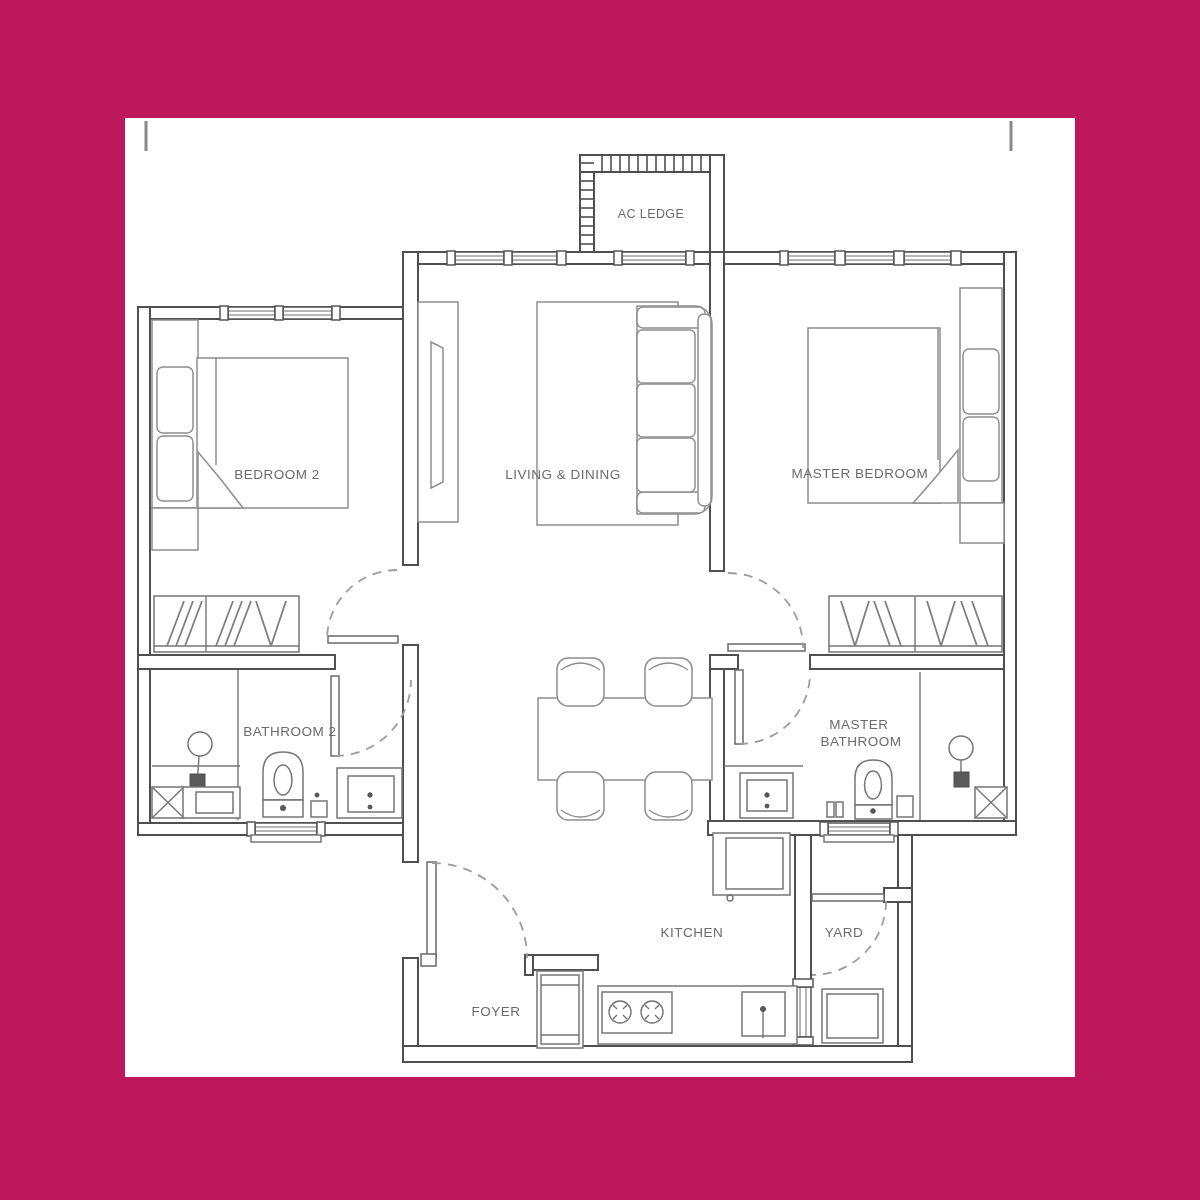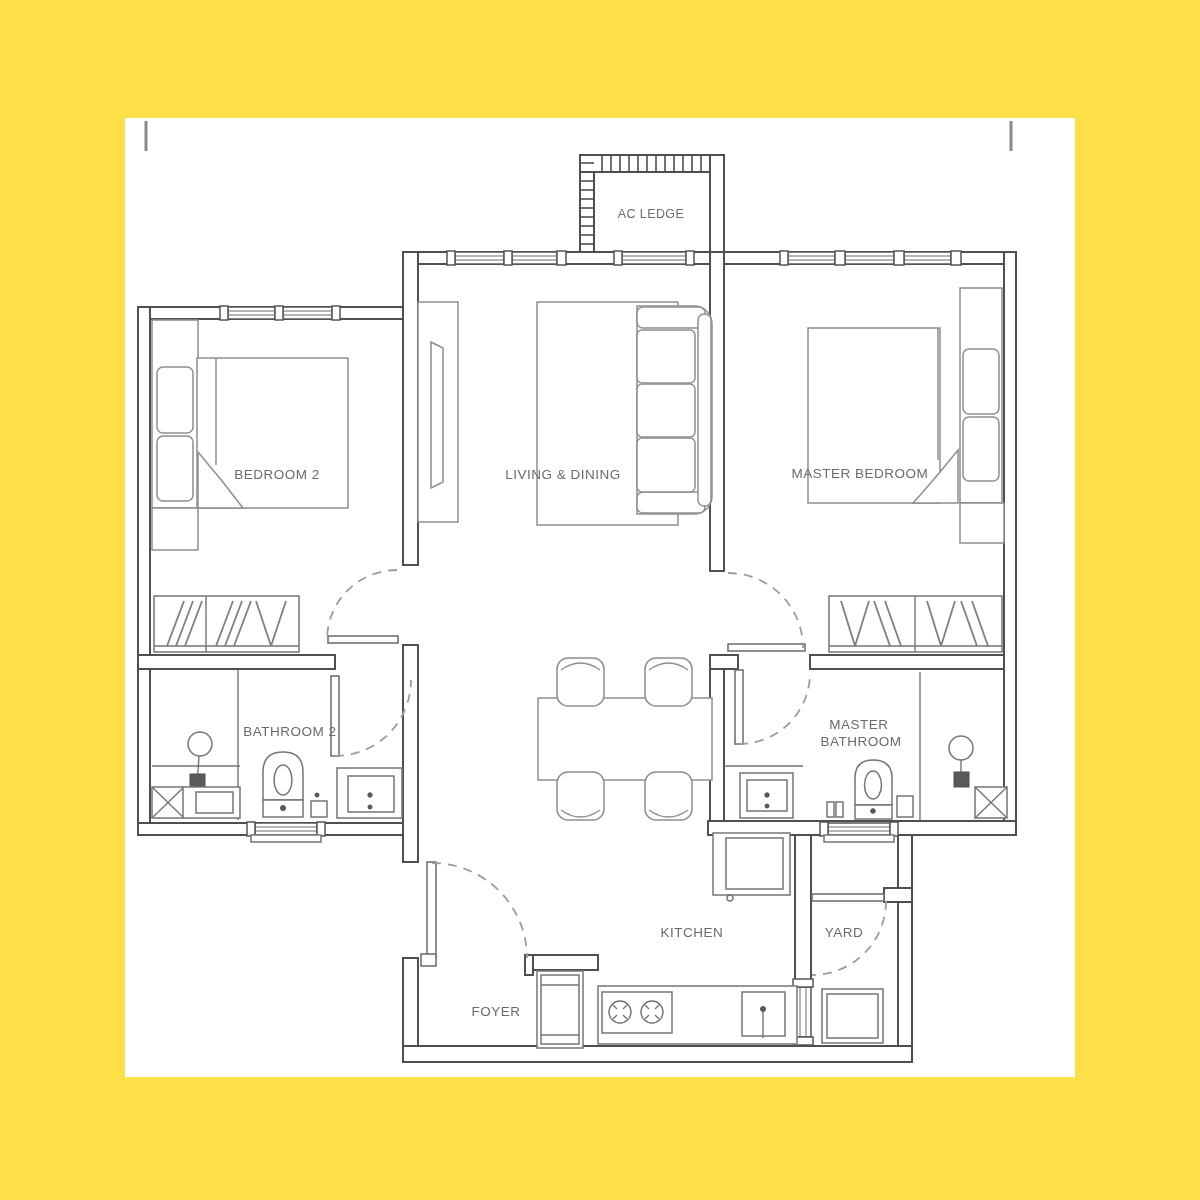--- a/index.html
+++ b/index.html
@@ -1,17 +1,17 @@
 <!DOCTYPE html>
 <html><head>
 <meta charset="utf-8">
 <style>
   html,body{margin:0;padding:0;}
   body{background:#f0f0eb;font-family:"Liberation Sans",sans-serif;}
-  .stage{width:1200px;height:1200px;position:relative;background:#fde047;overflow:hidden;}
+  .stage{width:1200px;height:1200px;position:relative;background:#be185d;overflow:hidden;}
   svg{display:block;}
   
   .wall   {fill:#ffffff;stroke:#4f4f4f;stroke-width:2;}
   .wallln {fill:none;stroke:#4f4f4f;stroke-width:1.6;}
   .win    {fill:#ffffff;stroke:#565656;stroke-width:1.5;}
   .winln  {fill:none;stroke:#6d6d6d;stroke-width:1;}
   .furn   {fill:#ffffff;stroke:#8f8f8f;stroke-width:1.5;}
   .furnln {fill:none;stroke:#8f8f8f;stroke-width:1.5;}
   .fix    {fill:#ffffff;stroke:#757575;stroke-width:1.5;}
   .fixln  {fill:none;stroke:#757575;stroke-width:1.4;}

